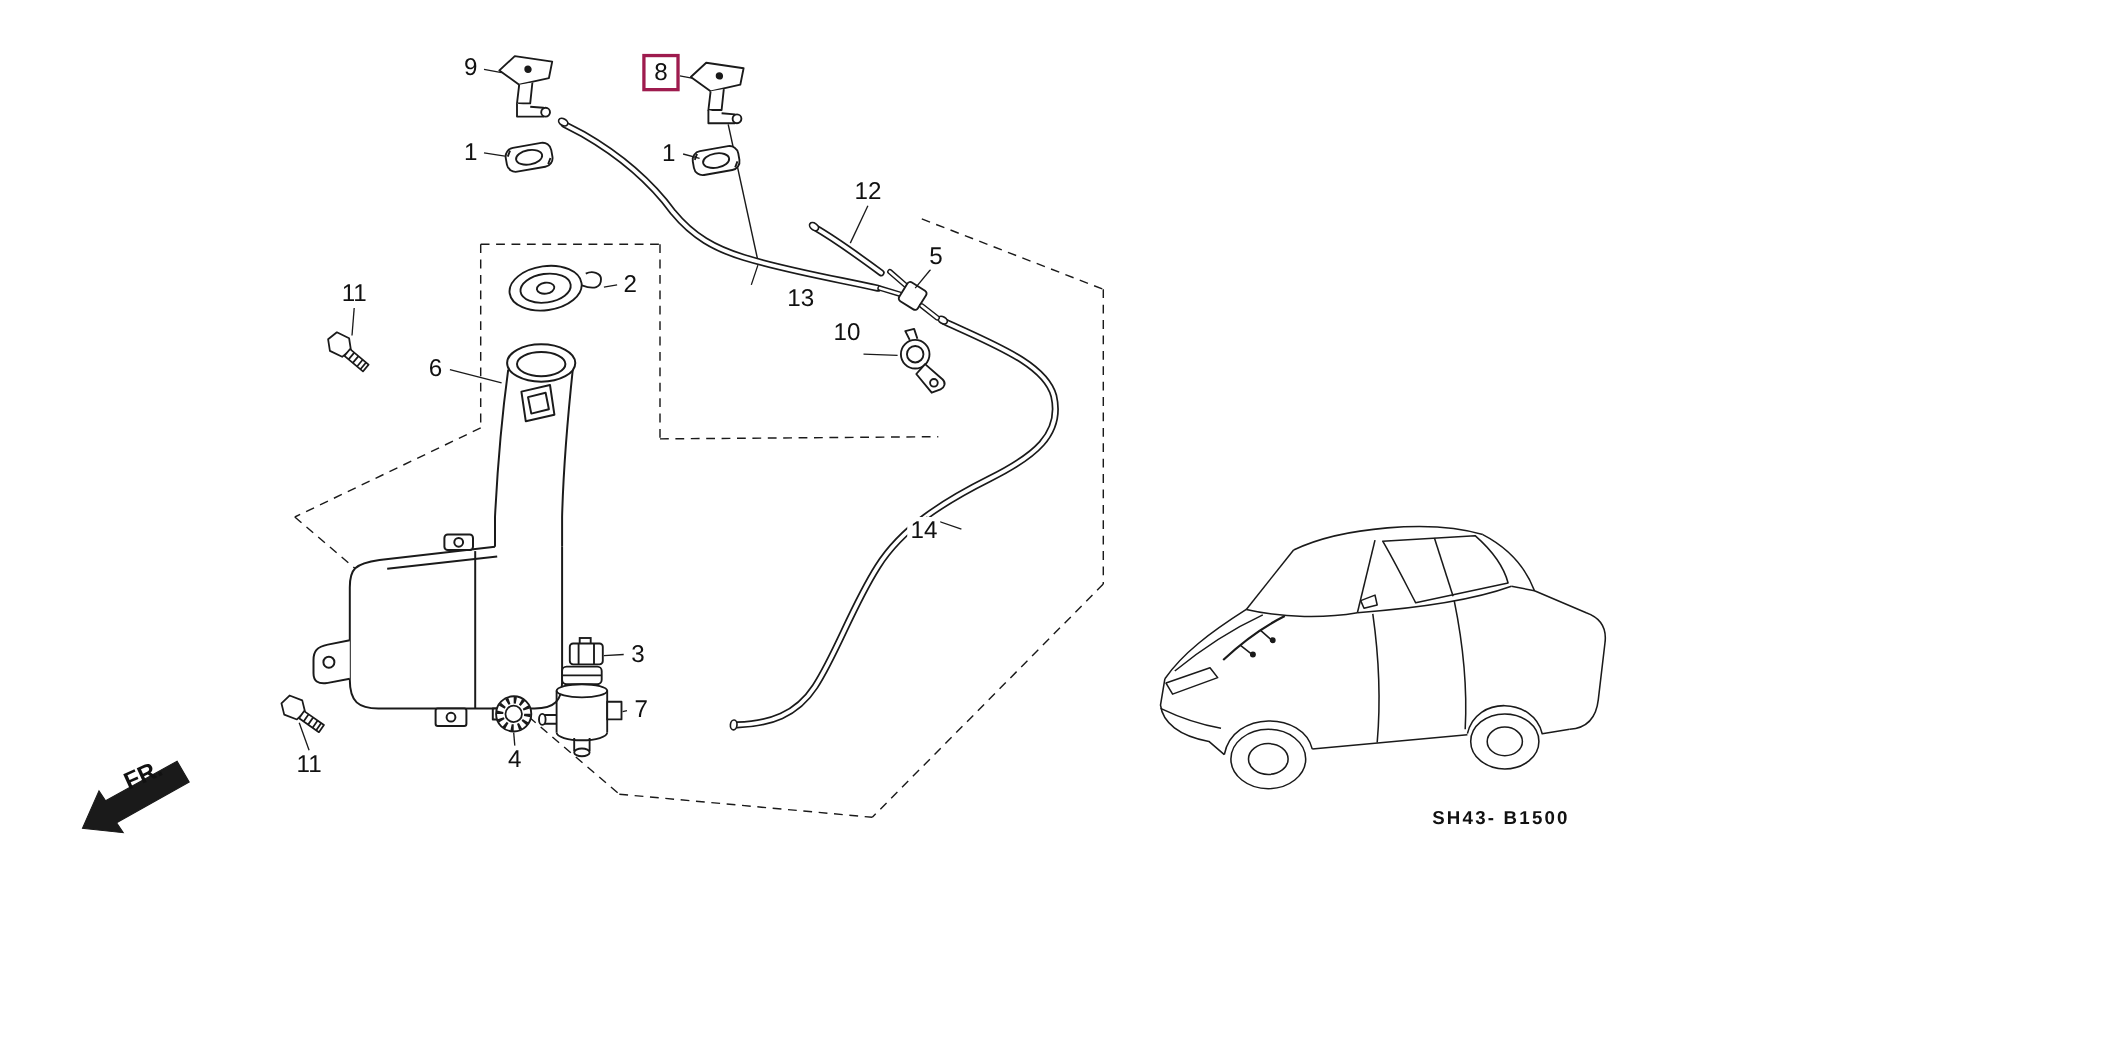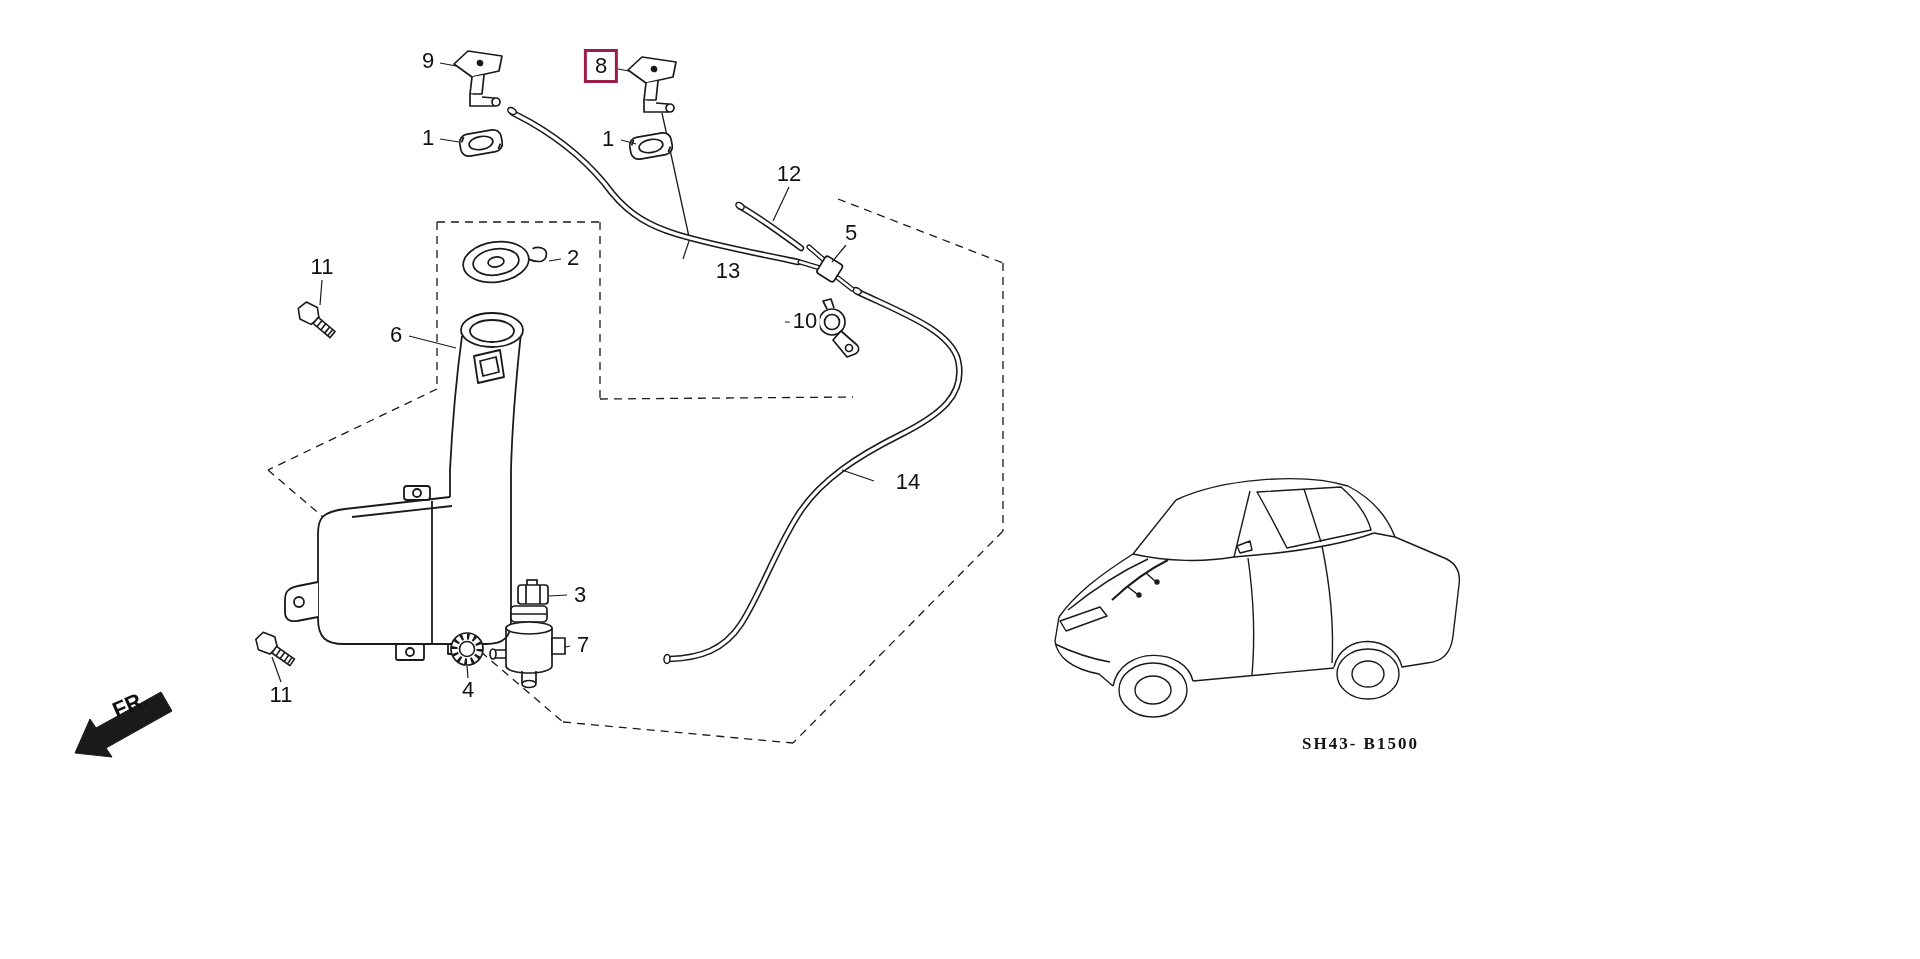--- a/index.html
+++ b/index.html
@@ -10,21 +10,21 @@
   .callout {
     position:absolute; transform:translate(-50%,-50%);
     font-size:22px; line-height:1; color:#111; background:#ffffff;
     padding:1px 3px; cursor:pointer; user-select:none;
   }
   .callout.highlighted {
     border:3px solid #9e1b4e; padding:3px 8px;
   }
   .diagram-code {
     position:absolute; left:1302px; top:734px;
-    font-family:Liberation Serif, serif;
+    font-family:Liberation Sans, sans-serif;
     font-size:17px; letter-spacing:2px; color:#111; font-weight:700;
   }
 </style>
 </head>
 <body>
 
 <div class="stage">
 
   <svg class="art" width="1920" height="959" viewBox="0 0 1920 959">
 
@@ -221,23 +221,23 @@
 
   <span class="callout" style="left:428px; top:61px;">9</span>
   <span class="callout highlighted" style="left:601px; top:66px;">8</span>
   <span class="callout" style="left:428px; top:138px;">1</span>
   <span class="callout" style="left:608px; top:139px;">1</span>
   <span class="callout" style="left:789px; top:174px;">12</span>
   <span class="callout" style="left:851px; top:233px;">5</span>
   <span class="callout" style="left:573px; top:258px;">2</span>
   <span class="callout" style="left:322px; top:267px;">11</span>
   <span class="callout" style="left:680px; top:271px;margin-left:48px;">13</span>
-  <span class="callout" style="left:770px; top:321px;margin-left:35px;">10</span>
+  <span class="callout" style="left:770px; top:302px;">10</span>
   <span class="callout" style="left:396px; top:335px;">6</span>
-  <span class="callout" style="left:908px; top:482px;">14</span>
+  <span class="callout" style="left:840px; top:482px;">14</span>
   <span class="callout" style="left:580px; top:595px;">3</span>
   <span class="callout" style="left:583px; top:645px;">7</span>
   <span class="callout" style="left:468px; top:690px;">4</span>
   <span class="callout" style="left:281px; top:695px;">11</span>
 
   <div class="diagram-code">SH43- B1500</div>
 
 </div>
 
 </body></html>

